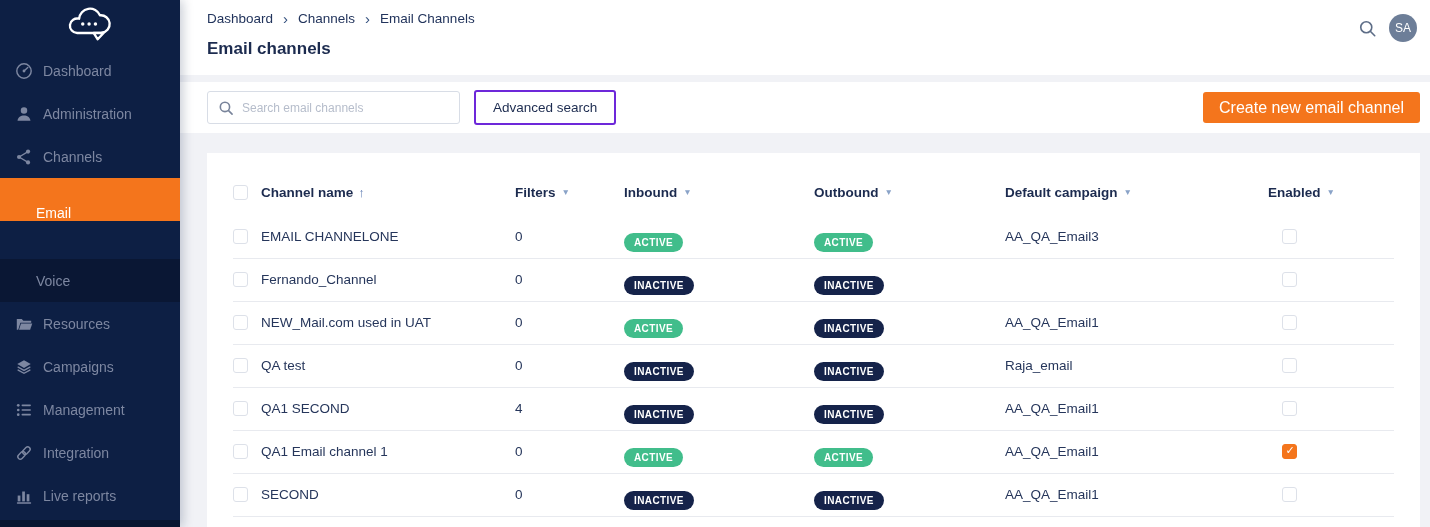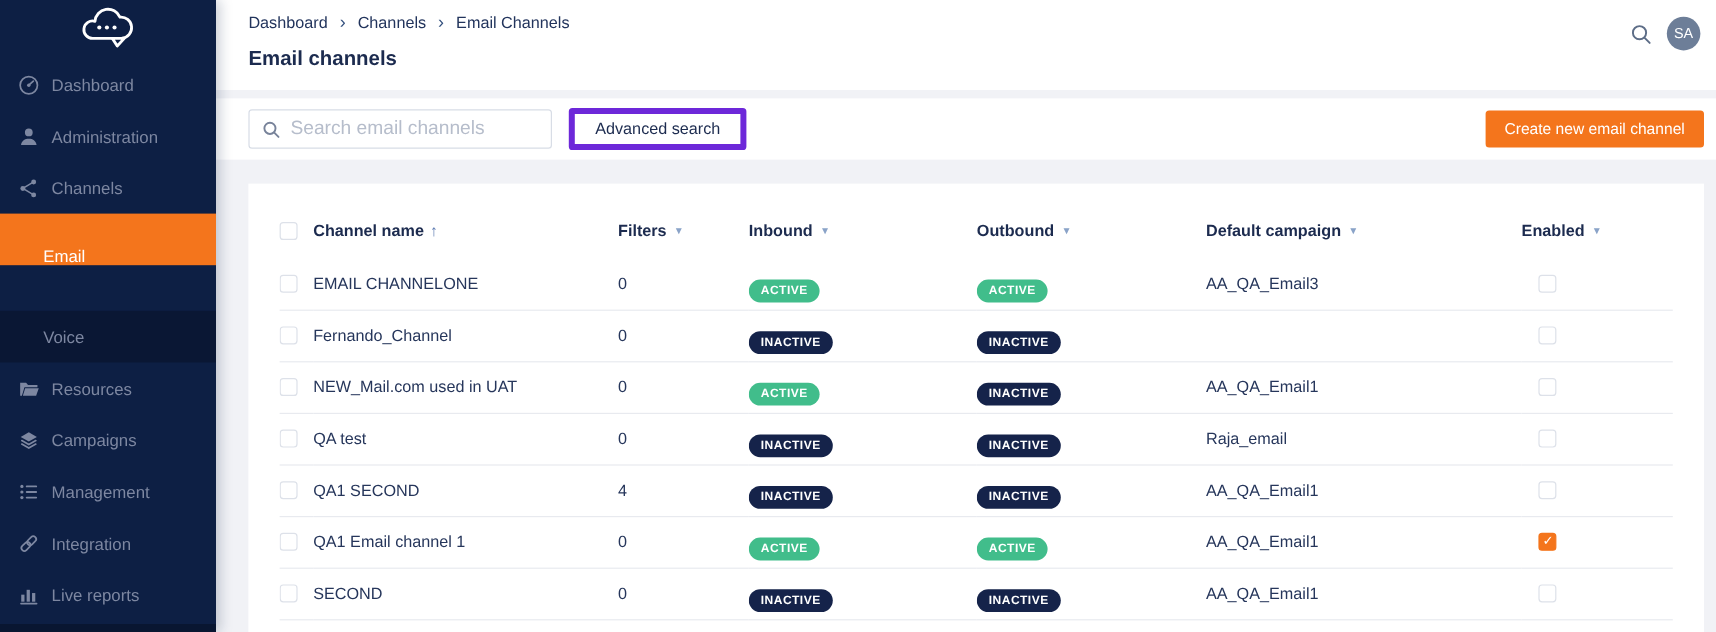--- a/index.html
+++ b/index.html
@@ -24,25 +24,25 @@
   .crumb { cursor: pointer; }
   .crumb-sep { color: #33507e; font-size: 15px; line-height: 1; }
   .page-title { margin-top: 13px; font-size: 17px; font-weight: bold; color: #1c2b4f; }
   .header-right { position: absolute; right: 13px; top: 14px; display: flex; align-items: center; gap: 12px; }
   .avatar { width: 28px; height: 28px; border-radius: 50%; background: #6d7e98; color: #fff; font-size: 12px; display: flex; align-items: center; justify-content: center; cursor: pointer; }
 
   .hgap { height: 7px; }
 
   .toolbar { background: #fff; height: 51px; display: flex; align-items: center; padding: 0 10px 0 27px; }
   .search-box { width: 253px; height: 33px; border: 1px solid #d8dde6; border-radius: 3px; background: #fff; display: flex; align-items: center; padding: 0 10px; gap: 8px; }
-  .search-box input { border: none; outline: none; width: 100%; font-size: 16px; color: #c2410c; font-family: inherit; }
+  .search-box input { border: none; outline: none; width: 100%; font-size: 12px; color: #c2410c; font-family: inherit; }
   .search-box input::placeholder { color: #b6bdcb; }
-  .btn-secondary { margin-left: 14px; height: 35px; padding: 0 17px; background: #fff; border: 5px solid #6d28d9; border-radius: 3px; font-size: 13.5px; color: #1c2b4f; font-family: inherit; cursor: pointer; }
+  .btn-secondary { margin-left: 14px; height: 35px; padding: 0 17px; background: #fff; border: 2px solid #6d28d9; border-radius: 3px; font-size: 13.5px; color: #1c2b4f; font-family: inherit; cursor: pointer; }
   .toolbar-spacer { flex: 1; }
-  .btn-primary { height: 31px; padding: 0 16px; background: #f4751c; color: #fff; border: none; border-radius: 3px; font-size: 13px; font-family: inherit; cursor: pointer; }
+  .btn-primary { height: 31px; padding: 0 16px; background: #f4751c; color: #fff; border: none; border-radius: 3px; font-size: 16px; font-family: inherit; cursor: pointer; }
 
   .table-area { flex: 1; padding: 20px 10px 0 27px; }
   .panel { background: #fff; height: 100%; padding: 0 26px; }
 
   table { width: 100%; border-collapse: collapse; table-layout: fixed; }
   thead th { height: 62px; padding-top: 16px; text-align: left; vertical-align: middle; font-size: 13.5px; font-weight: bold; color: #1c2b4f; white-space: nowrap; }
   tbody td { height: 43px; border-bottom: 1px solid #e8eaef; font-size: 13.5px; color: #26365b; vertical-align: middle; white-space: nowrap; overflow: hidden; }
   .sort-asc { color: #5f7db3; font-size: 13px; margin-left: 5px; font-weight: normal; }
   .caret { color: #8aa3c8; font-size: 8.5px; margin-left: 6px; vertical-align: 2px; }
   .checkbox { display: inline-block; width: 15px; height: 15px; border: 1px solid #dde1e9; border-radius: 3px; background: #fff; position: relative; cursor: pointer; vertical-align: middle; }

